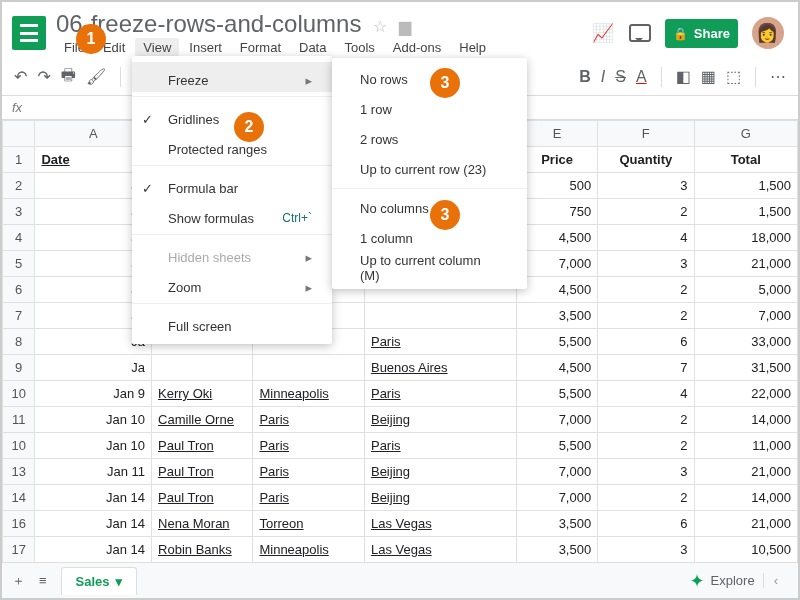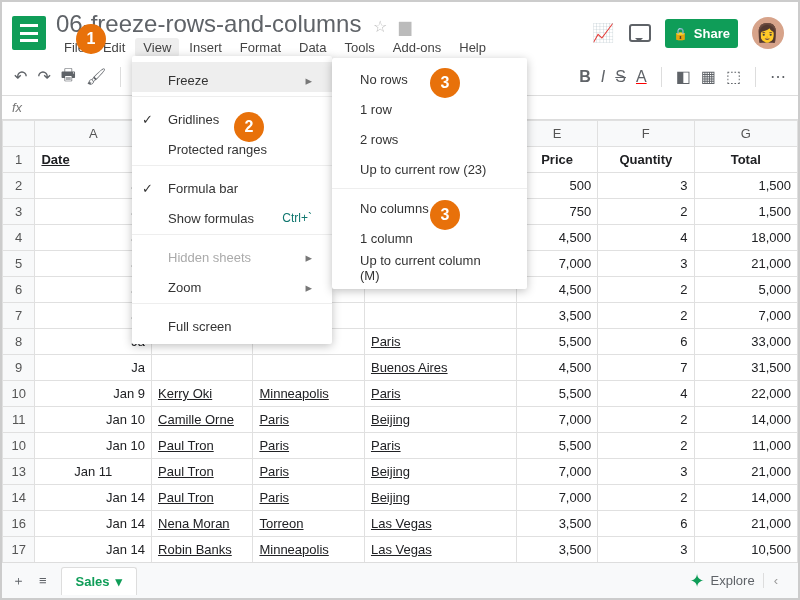--- a/index.html
+++ b/index.html
@@ -283,21 +283,21 @@
           <td class="num" style="text-align: right;">Jan 10</td>
           <td class="txt">Paul Tron</td>
           <td class="txt">Paris</td>
           <td class="txt">Paris</td>
           <td class="num">5,500</td>
           <td class="num">2</td>
           <td class="num">11,000</td>
         </tr>
         <tr>
           <th class="row-head">13</th>
-          <td class="num" style="text-align: center;">Jan 11</td>
+          <td class="num" style="text-align: right;">Jan 11</td>
           <td class="txt">Paul Tron</td>
           <td class="txt">Paris</td>
           <td class="txt">Beijing</td>
           <td class="num">7,000</td>
           <td class="num">3</td>
           <td class="num">21,000</td>
         </tr>
         <tr>
           <th class="row-head">14</th>
           <td class="num" style="text-align: right;">Jan 14</td>

